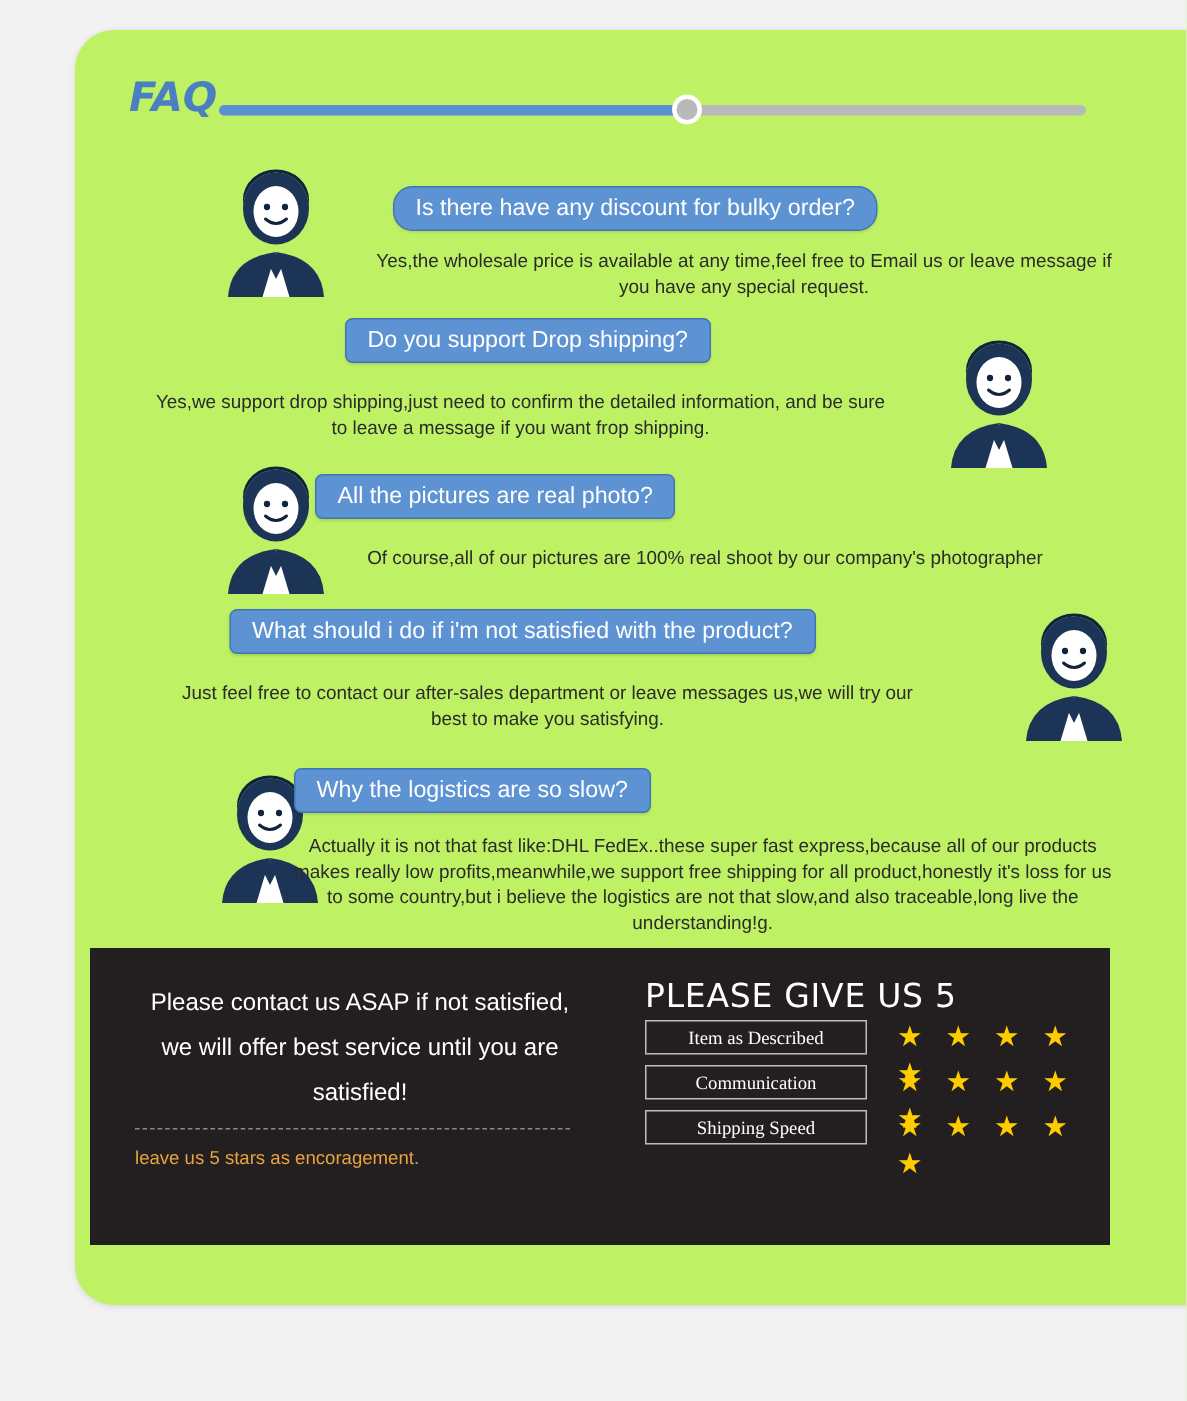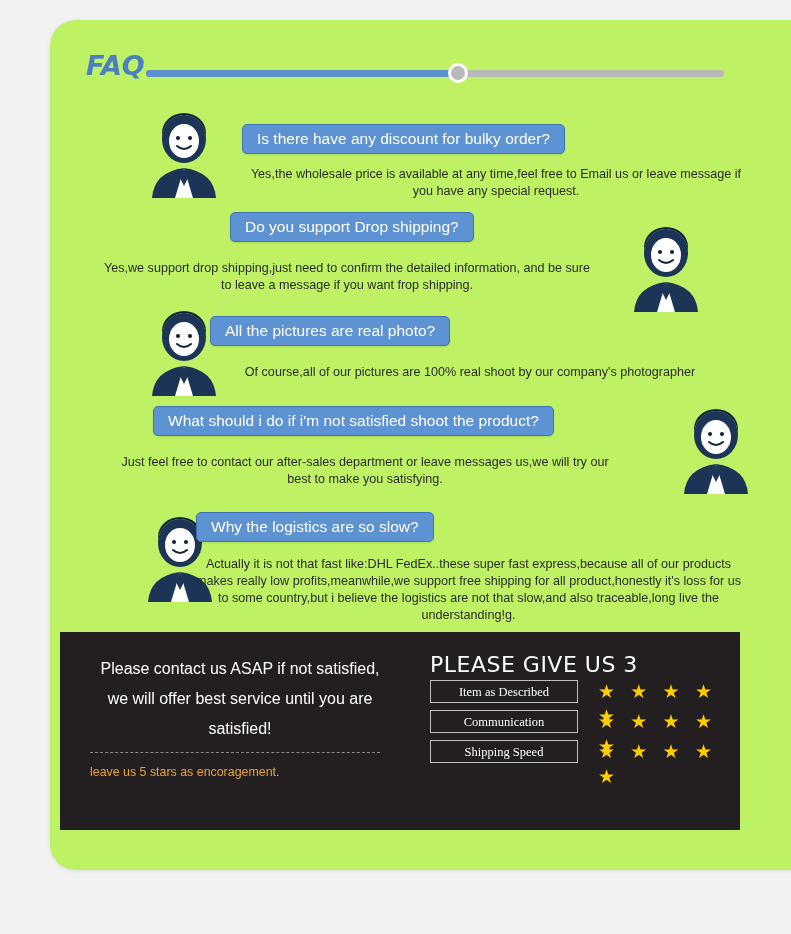--- a/index.html
+++ b/index.html
@@ -200,21 +200,21 @@
         <ellipse cx="42" cy="33" rx="22" ry="24" fill="#1c3557"></ellipse>
         <path d="M20 33 a22 24 0 0 1 44 0 v-6 a22 20 0 0 0 -44 0 z" fill="#12243d"></path>
         <ellipse cx="42" cy="35" rx="15" ry="17" fill="#ffffff"></ellipse>
         <circle cx="36" cy="32" r="2.1" fill="#12243d"></circle>
         <circle cx="48" cy="32" r="2.1" fill="#12243d"></circle>
         <path d="M35 40 q7 6 14 0" stroke="#12243d" stroke-width="2" fill="none" stroke-linecap="round"></path>
         <path d="M10 92 q2 -26 32 -30 q30 4 32 30 z" fill="#1c3557"></path>
         <path d="M42 62 l-9 30 h18 z" fill="#ffffff"></path>
         <path d="M42 62 l-4 10 l4 8 l4 -8 z" fill="#1c3557"></path>
       </svg>
-      <div class="pill" style="left:192px; top:104px;">Is there have any discount for bulky order?</div>
+      <div class="pill" style="left:212px; top:104px;border-radius:13px;">Is there have any discount for bulky order?</div>
       <div class="ans" style="left:196px; top:146px; width:500px;">Yes,the wholesale price is available at any time,feel free to Email us or leave message if you have any special request.</div>
     </div>
 
     <div class="qa">
       <svg class="avatar" style="left:574px; top:200px;" viewBox="0 0 84 92">
         <ellipse cx="42" cy="33" rx="22" ry="24" fill="#1c3557"></ellipse>
         <path d="M20 33 a22 24 0 0 1 44 0 v-6 a22 20 0 0 0 -44 0 z" fill="#12243d"></path>
         <ellipse cx="42" cy="35" rx="15" ry="17" fill="#ffffff"></ellipse>
         <circle cx="36" cy="32" r="2.1" fill="#12243d"></circle>
         <circle cx="48" cy="32" r="2.1" fill="#12243d"></circle>
@@ -248,21 +248,21 @@
         <ellipse cx="42" cy="33" rx="22" ry="24" fill="#1c3557"></ellipse>
         <path d="M20 33 a22 24 0 0 1 44 0 v-6 a22 20 0 0 0 -44 0 z" fill="#12243d"></path>
         <ellipse cx="42" cy="35" rx="15" ry="17" fill="#ffffff"></ellipse>
         <circle cx="36" cy="32" r="2.1" fill="#12243d"></circle>
         <circle cx="48" cy="32" r="2.1" fill="#12243d"></circle>
         <path d="M35 40 q7 6 14 0" stroke="#12243d" stroke-width="2" fill="none" stroke-linecap="round"></path>
         <path d="M10 92 q2 -26 32 -30 q30 4 32 30 z" fill="#1c3557"></path>
         <path d="M42 62 l-9 30 h18 z" fill="#ffffff"></path>
         <path d="M42 62 l-4 10 l4 8 l4 -8 z" fill="#1c3557"></path>
       </svg>
-      <div class="pill" style="left:103px; top:386px;">What should i do if i'm not satisfied shoot the product?</div>
+      <div class="pill" style="left:103px; top:386px;">What should i do if i'm not satisfied with the product?</div>
       <div class="ans" style="left:60px; top:434px; width:510px; text-align:center;">Just feel free to contact our after-sales department or leave messages us,we will try our best to make you satisfying.</div>
     </div>
 
     <div class="qa">
       <svg class="avatar" style="left:88px; top:490px;" viewBox="0 0 84 92">
         <ellipse cx="42" cy="33" rx="22" ry="24" fill="#1c3557"></ellipse>
         <path d="M20 33 a22 24 0 0 1 44 0 v-6 a22 20 0 0 0 -44 0 z" fill="#12243d"></path>
         <ellipse cx="42" cy="35" rx="15" ry="17" fill="#ffffff"></ellipse>
         <circle cx="36" cy="32" r="2.1" fill="#12243d"></circle>
         <circle cx="48" cy="32" r="2.1" fill="#12243d"></circle>
@@ -277,21 +277,21 @@
 
     <div class="footer">
       <div class="footer-left">
         <div class="fl-line">Please contact us ASAP if not satisfied,</div>
         <div class="fl-line">we will offer best service until you are satisfied!</div>
         <div class="fl-dash"></div>
         <div class="fl-orange">leave us 5 stars as encoragement.</div>
       </div>
 
       <div class="footer-right">
-        <div class="fr-head">PLEASE GIVE US 3</div>
+        <div class="fr-head">PLEASE GIVE US 5</div>
 
         <div class="rate-row">
           <div class="rate-label">Item as Described</div>
           <div class="stars">★ ★ ★ ★ ★</div>
         </div>
         <div class="rate-row">
           <div class="rate-label">Communication</div>
           <div class="stars">★ ★ ★ ★ ★</div>
         </div>
         <div class="rate-row">

